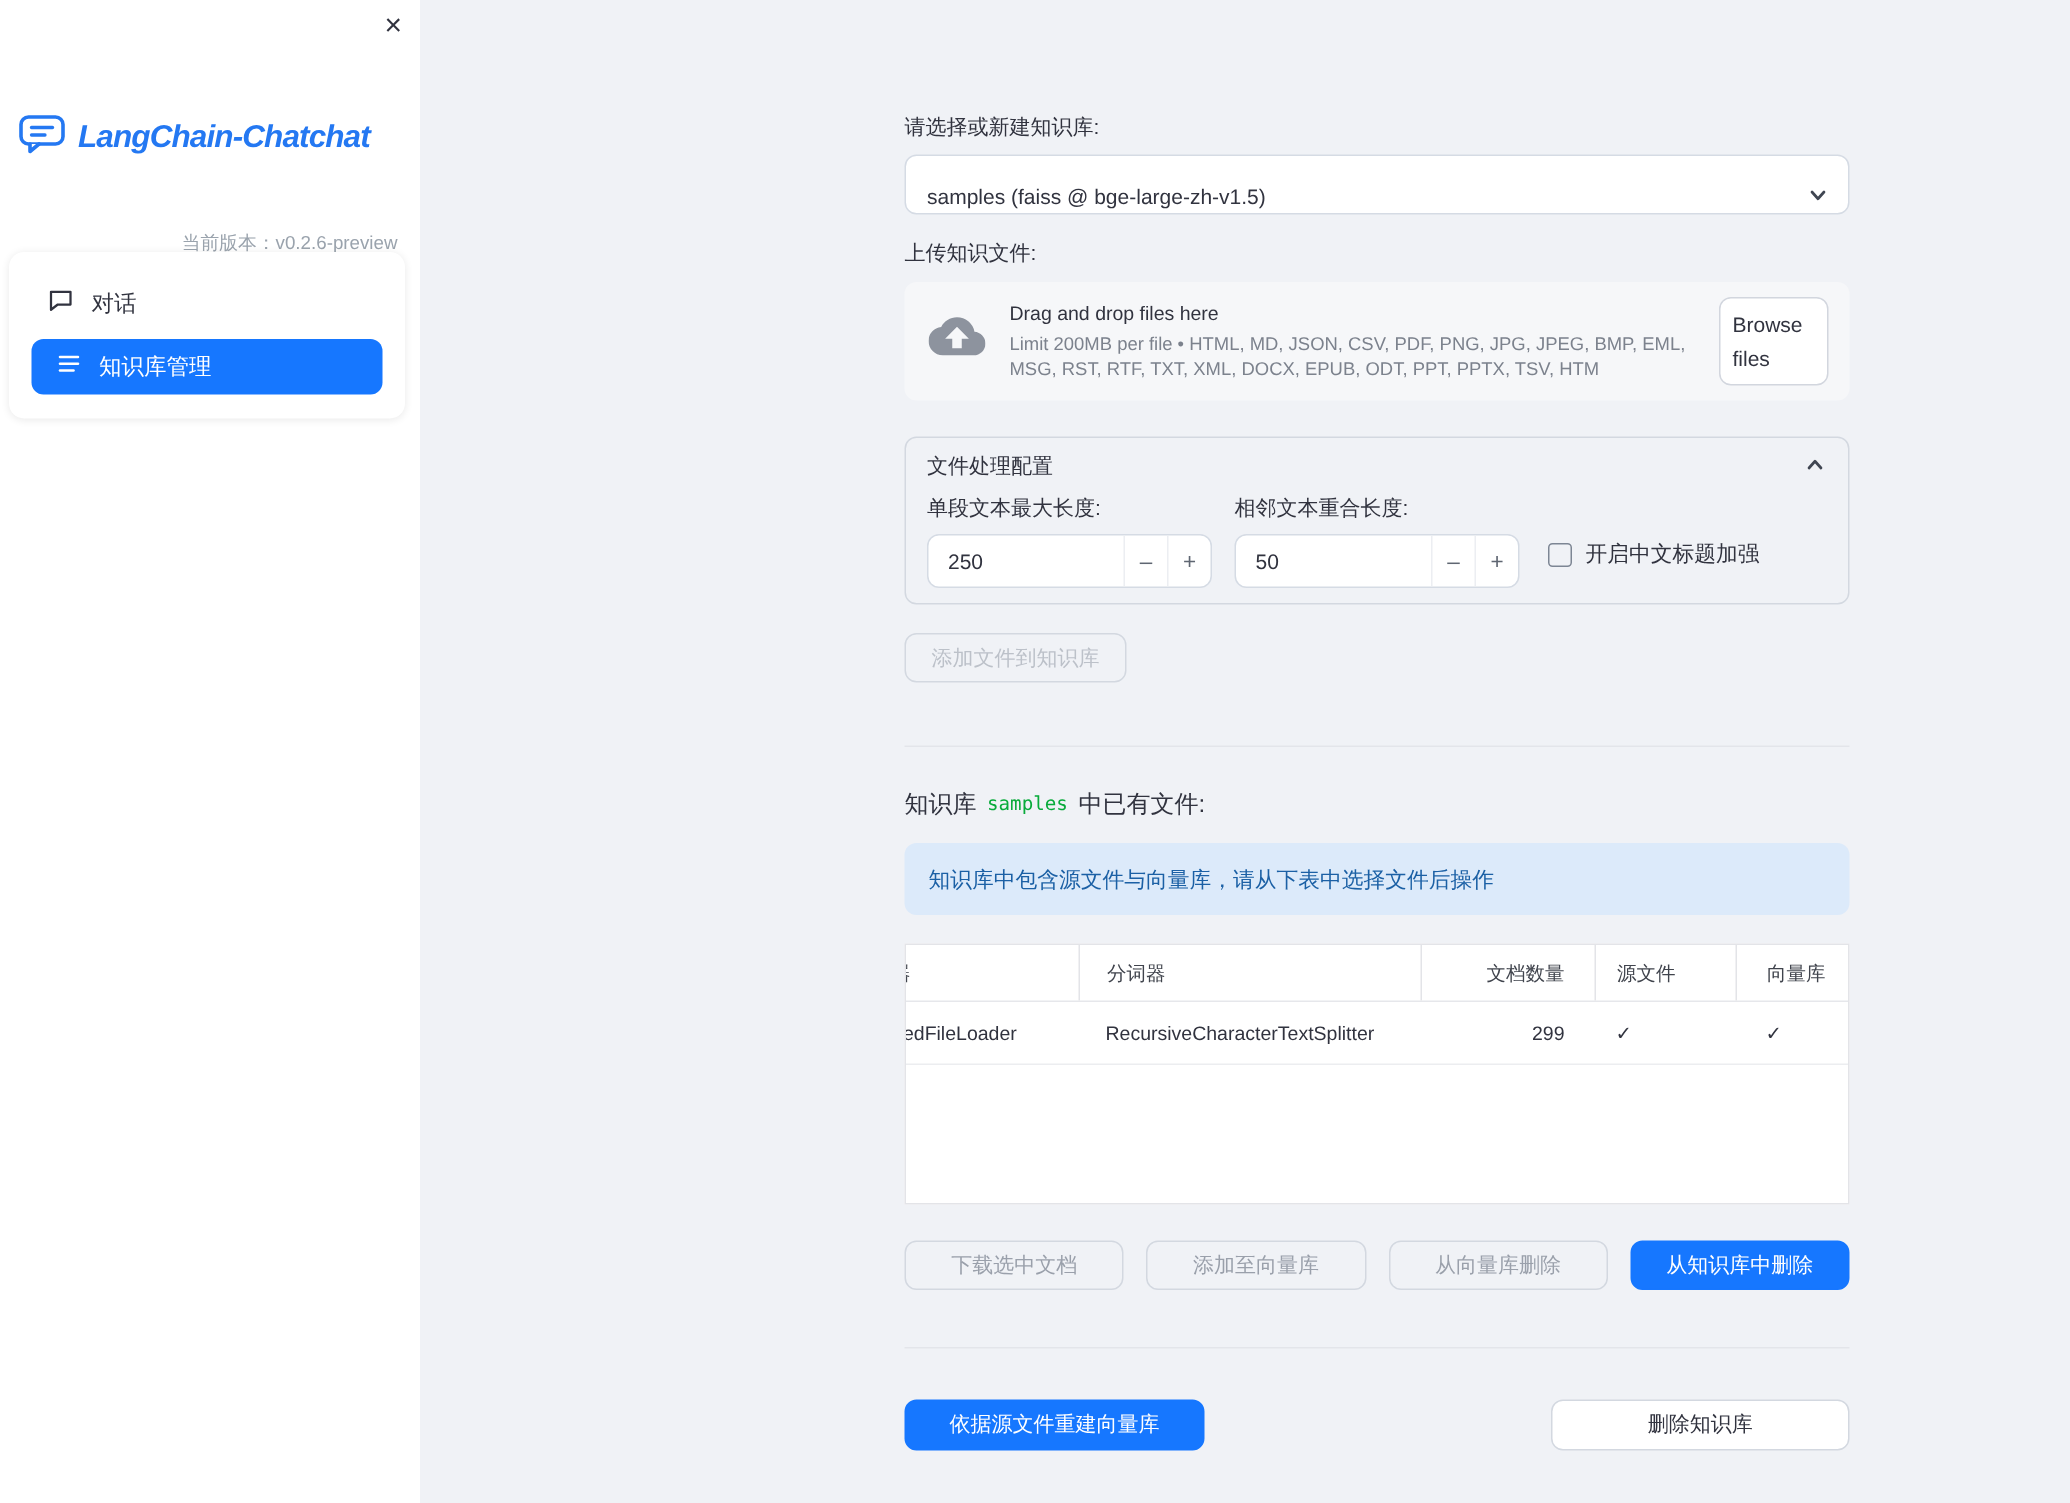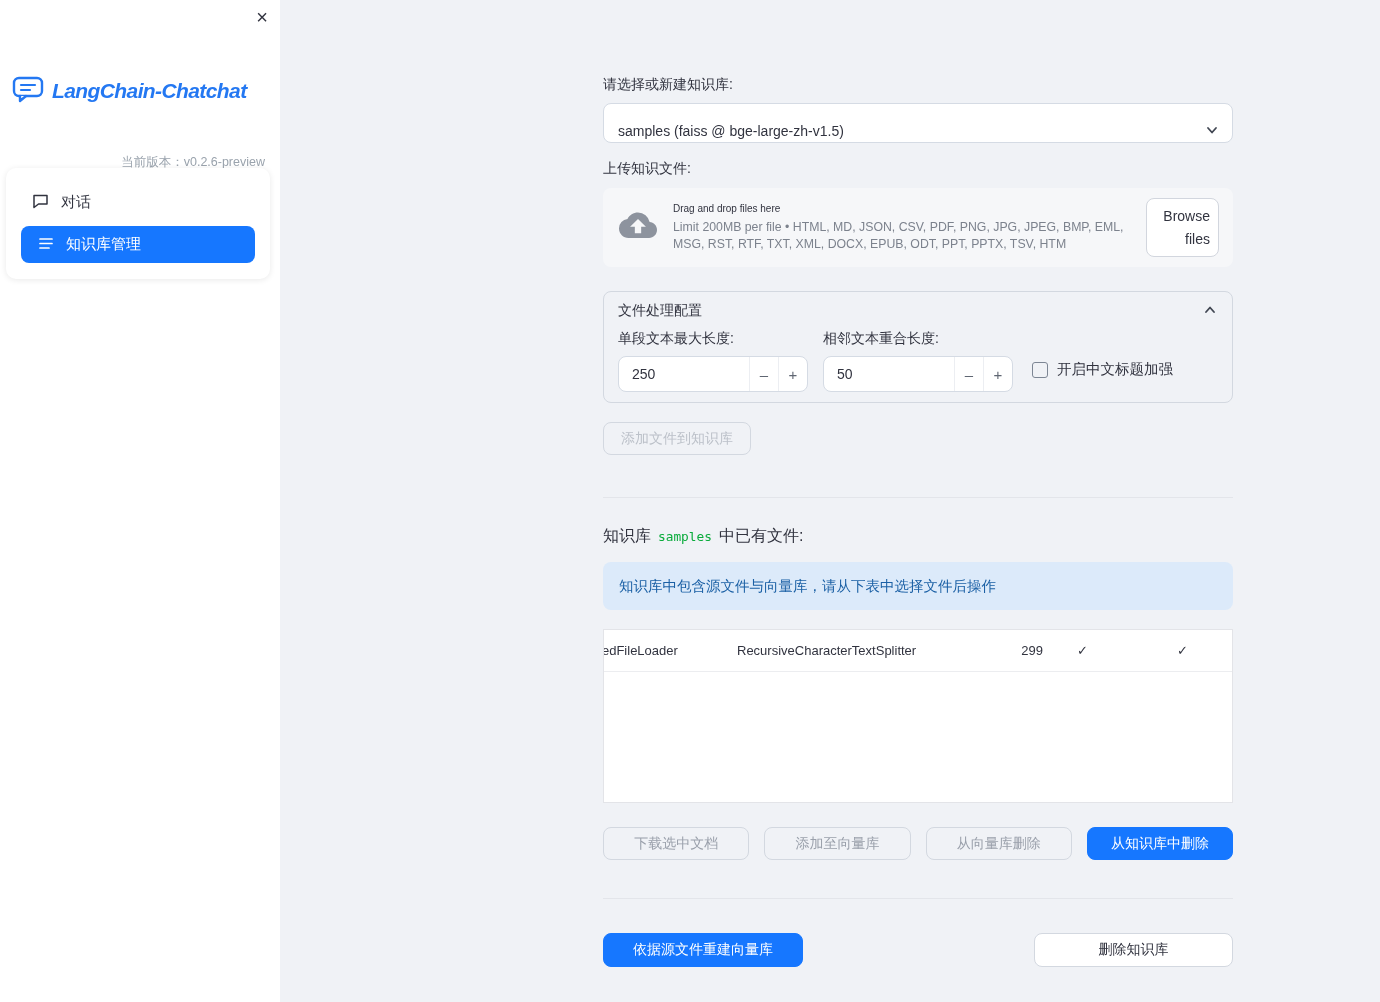--- a/index.html
+++ b/index.html
@@ -20,24 +20,24 @@
   .menu-item.active { background:#1677ff; color:#fff; border-radius:8px; margin:4px 15px 0; height:37px; padding-left:17px; }
   
   .main { position:absolute; left:280px; top:0; right:0; bottom:0; background:#f0f2f6; overflow:hidden; }
   .content { width:630px; margin-left:323px; padding-top:76px; }
   .field-label { font-size:14px; color:#31333f; height:20px; margin-bottom:7px; }
   .selectbox { height:40px; background:#fff; border:1px solid #d5dbe4; border-radius:8px; display:flex; align-items:center;
                justify-content:space-between; padding:16px 12px 0 14px; font-size:14px; margin-bottom:17px; cursor:pointer; }
   .upload-label { margin-bottom:8px; }
   .uploader { height:79px; background:#f6f7f9; border-radius:8px; display:flex; align-items:center; padding:0 14px 0 16px; gap:16px; margin-bottom:24px; }
   .uploader-texts { display:flex; flex-direction:column; gap:5px; width:457px; }
-  .drag-text { font-size:10px; color:#31333f; }
+  .drag-text { font-size:13px; color:#31333f; }
   .limit-text { font-size:12.3px; color:#7c828d; line-height:1.35; }
   .browse-btn { margin-left:auto; width:73px; min-height:51px; background:#fff; border:1px solid #d2d6de; border-radius:8px;
-                font-size:14px; color:#31333f; padding:6px 8px; text-align:right; line-height:1.6; cursor:pointer;
+                font-size:14px; color:#31333f; padding:6px 8px; text-align:left; line-height:1.6; cursor:pointer;
                 font-family:inherit; }
   .expander { border:1px solid #d3d8e0; border-radius:8px; margin-bottom:19px; }
   .expander-header { height:38px; display:flex; align-items:center; justify-content:space-between; padding:0 14px; font-size:14px; cursor:pointer; }
   .expander-body { padding:0 14px 10px; display:flex; gap:15px; align-items:flex-start; }
   .num-group { width:190px; }
   .num-label { font-size:14px; height:20px; margin-bottom:6px; white-space:nowrap; }
   .num-input { height:36px; background:#fff; border:1px solid #d5dbe4; border-radius:8px; display:flex; align-items:stretch; overflow:hidden; }
   .num-value { flex:1; display:flex; align-items:center; padding-left:13px; font-size:14px; }
   .step-btn { width:29px; display:flex; align-items:center; justify-content:center; color:#5f6672; font-size:15px;
               background:none; border:none; border-left:1px solid #eceef2; cursor:pointer; font-family:inherit; }
@@ -189,20 +189,27 @@
       <span class="code-inline">samples</span>
       <span>中已有文件:</span>
     </div>
 
     <div class="info-box">
       <span>知识库中包含源文件与向量库，请从下表中选择文件后操作</span>
     </div>
 
     <div class="table-wrap">
       <div class="table-inner">
+        <div class="thead">
+          <div class="th c1">文档加载器</div>
+          <div class="th c2">分词器</div>
+          <div class="th c3">文档数量</div>
+          <div class="th c4">源文件</div>
+          <div class="th c5">向量库</div>
+        </div>
         <div class="trow">
           <div class="td c1">UnstructuredFileLoader</div>
           <div class="td c2">RecursiveCharacterTextSplitter</div>
           <div class="td c3">299</div>
           <div class="td c4">✓</div>
           <div class="td c5">✓</div>
         </div>
       </div>
     </div>
 

